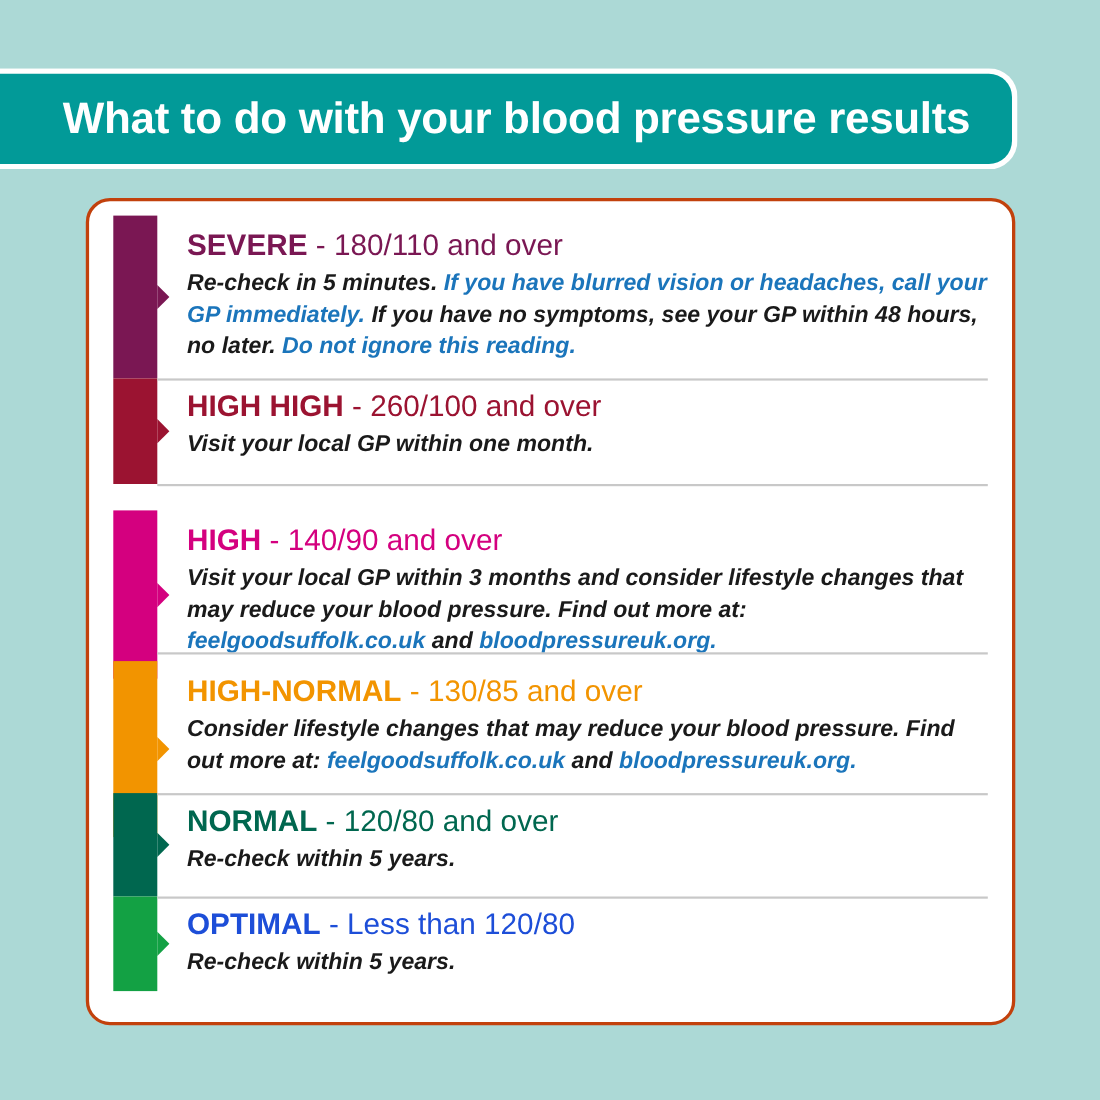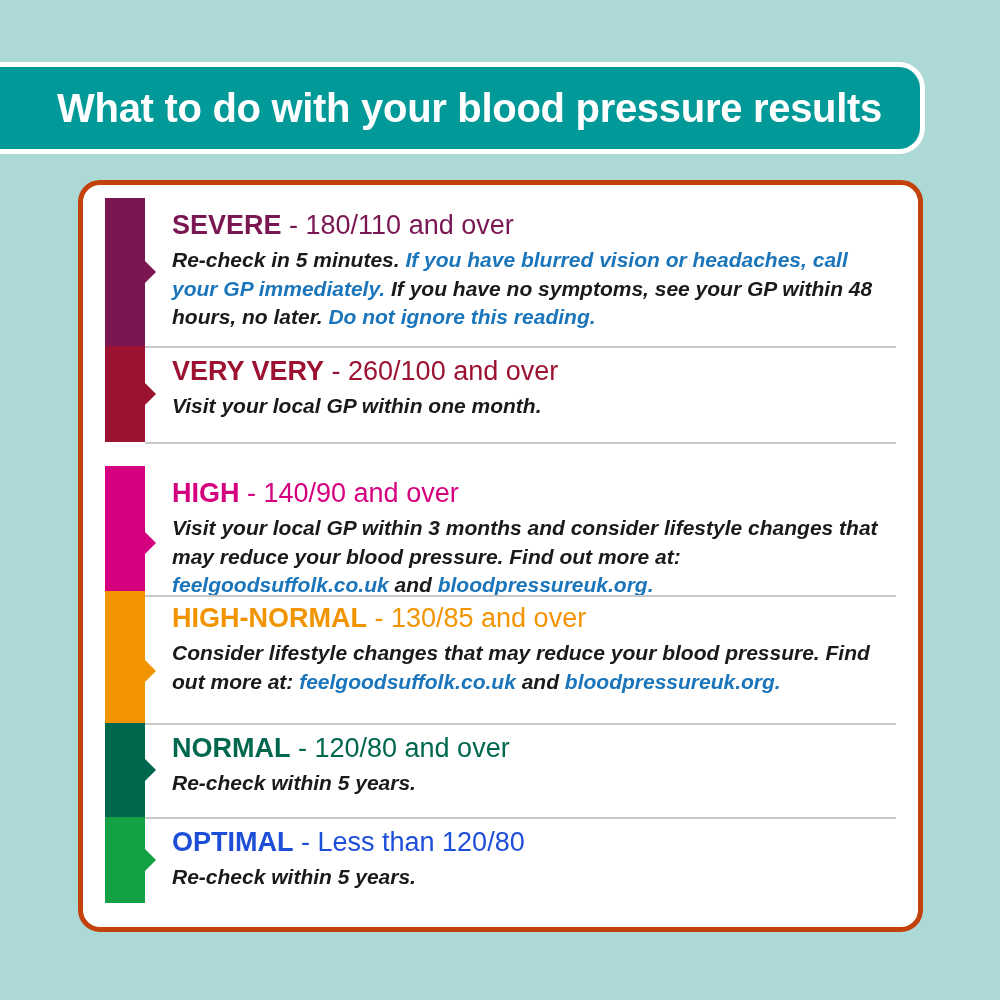--- a/index.html
+++ b/index.html
@@ -43,21 +43,21 @@
   }
 
   
   #results-card {
     position: absolute;
     left: 78px;
     top: 180px;
     width: 845px;
     height: 752px;
     background: #ffffff;
-    border: 5px solid #c2410c;
+    border: 3px solid #c2410c;
     border-radius: 22px;
     overflow: hidden;
   }
 
   #category-list {
     position: absolute;
     left: 0;
     top: 0;
     right: 0;
     bottom: 0;
@@ -140,34 +140,34 @@
         <div class="row-text" style="top: 14px;">
           <div class="row-heading" style="color: rgb(122, 23, 83);"><span class="term">SEVERE</span><span class="range"> - 180/110 and over</span></div>
           <div class="row-body"><span>Re-check in 5 minutes. </span><span class="link">If you have blurred vision or headaches, call your GP immediately.</span><span> If you have no symptoms, see your GP within 48 hours, no later. </span><span class="link">Do not ignore this reading.</span></div>
         </div>
       </div>
       <div class="category-row" style="top: 161px; height: 96px;">
         <div class="band" style="background: rgb(155, 19, 49); color: rgb(155, 19, 49);">
           <div class="band-point"></div>
         </div>
         <div class="row-text" style="top: 12px;">
-          <div class="row-heading" style="color: rgb(155, 19, 49);"><span class="term">VERY VERY</span><span class="range"> - 260/100 and over</span></div>
+          <div class="row-heading" style="color: rgb(155, 19, 49);"><span class="term">HIGH HIGH</span><span class="range"> - 260/100 and over</span></div>
           <div class="row-body"><span>Visit your local GP within one month.</span></div>
         </div>
       </div>
       <div class="category-row" style="top: 257px; height: 153px; margin-top: 24px;">
         <div class="band" style="background: rgb(212, 0, 127); color: rgb(212, 0, 127);">
           <div class="band-point"></div>
         </div>
         <div class="row-text" style="top: 14px;">
           <div class="row-heading" style="color: rgb(212, 0, 127);"><span class="term">HIGH</span><span class="range"> - 140/90 and over</span></div>
           <div class="row-body"><span>Visit your local GP within 3 months and consider lifestyle changes that may reduce your blood pressure. Find out more at: </span><span class="link">feelgoodsuffolk.co.uk</span><span> and </span><span class="link">bloodpressureuk.org.</span></div>
         </div>
       </div>
-      <div class="category-row" style="top: 406px; height: 160px; border-radius: 19px;">
+      <div class="category-row" style="top: 418px; height: 160px; border-radius: 19px;">
         <div class="band" style="background: rgb(242, 148, 0); color: rgb(242, 148, 0);">
           <div class="band-point"></div>
         </div>
         <div class="row-text" style="top: 14px;">
           <div class="row-heading" style="color: rgb(242, 148, 0);"><span class="term">HIGH-NORMAL</span><span class="range"> - 130/85 and over</span></div>
           <div class="row-body"><span>Consider lifestyle changes that may reduce your blood pressure. Find out more at: </span><span class="link">feelgoodsuffolk.co.uk</span><span> and </span><span class="link">bloodpressureuk.org.</span></div>
         </div>
       </div>
       <div class="category-row" style="top: 538px; height: 94px;">
         <div class="band" style="background: rgb(0, 103, 79); color: rgb(0, 103, 79);">

